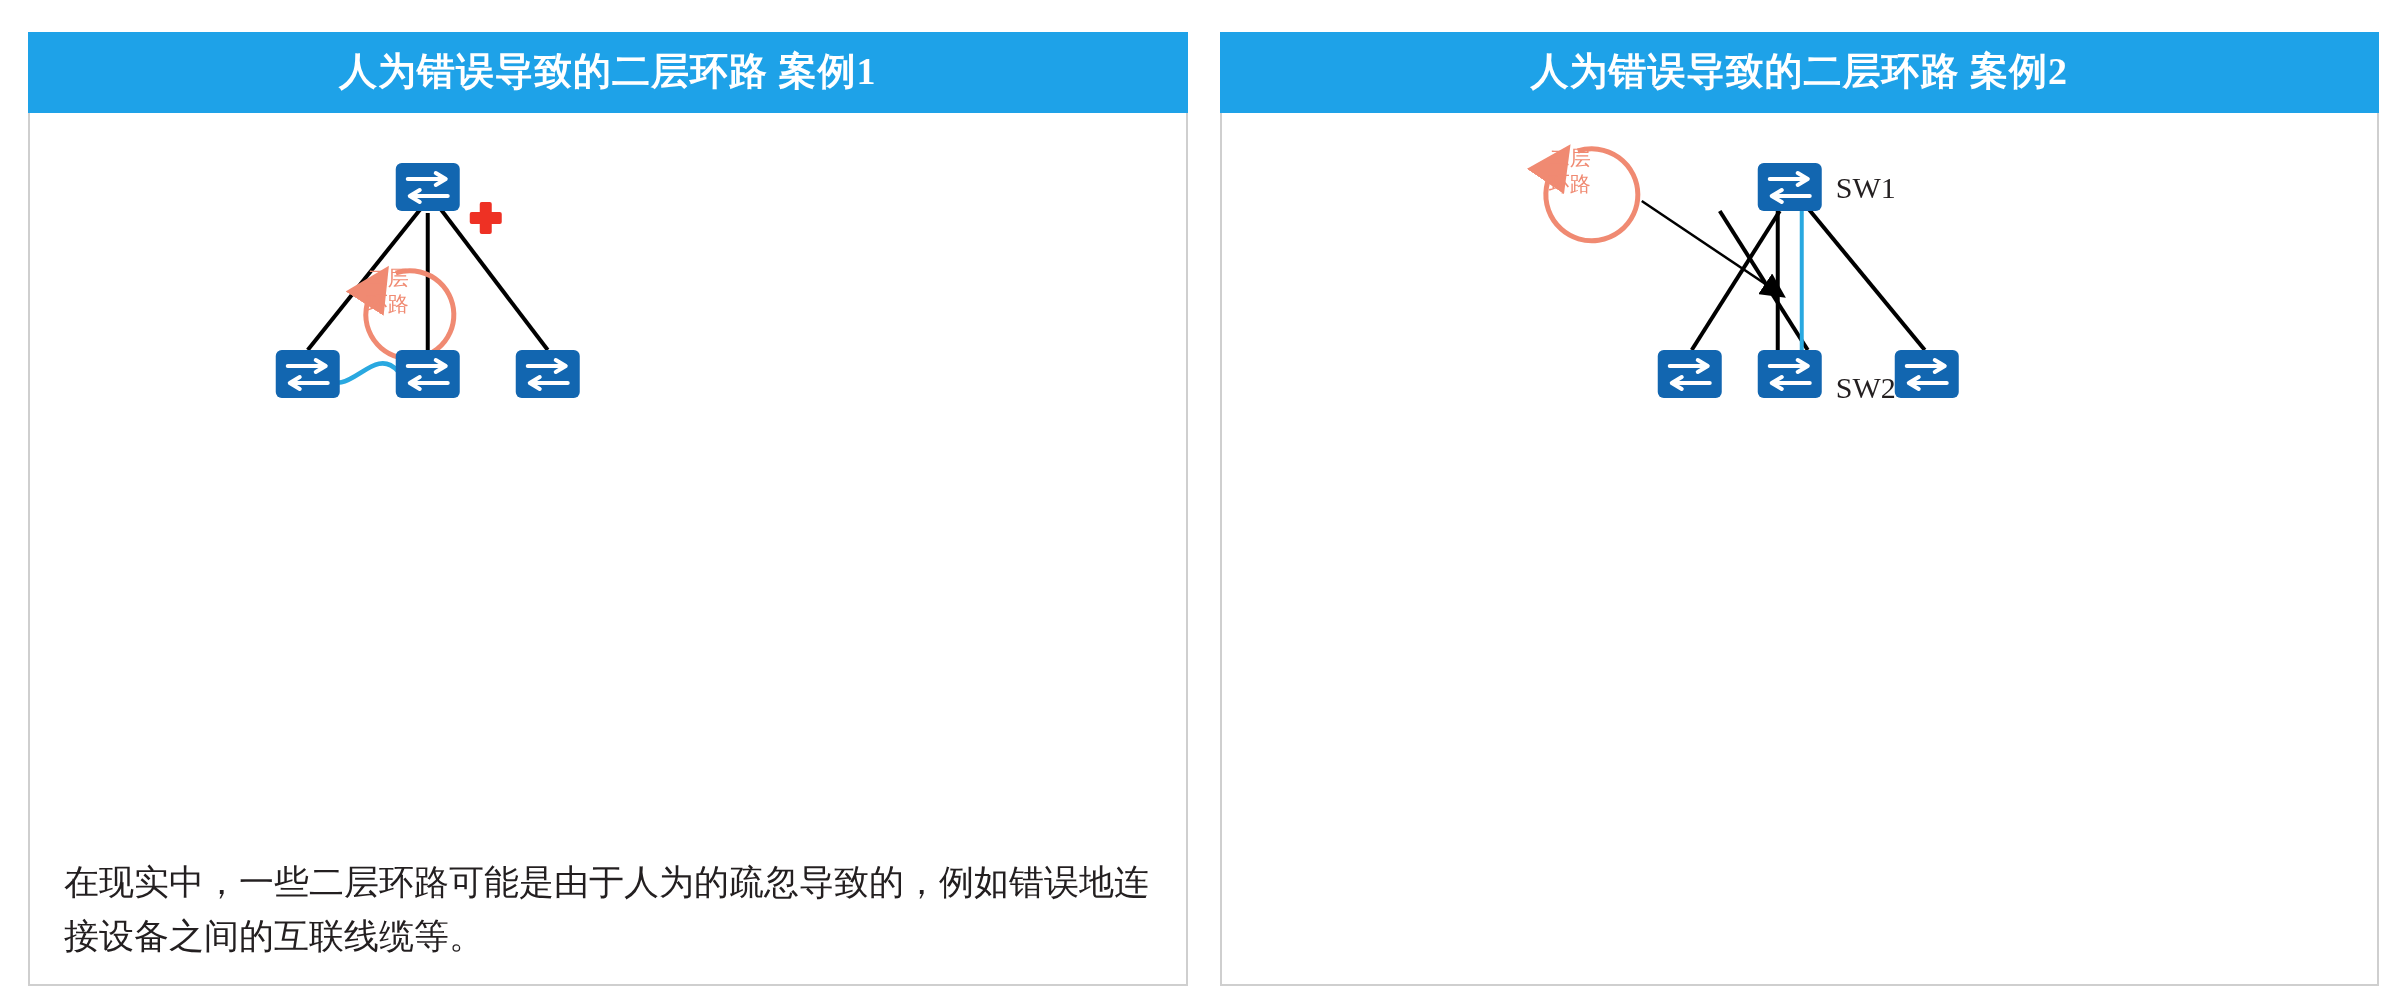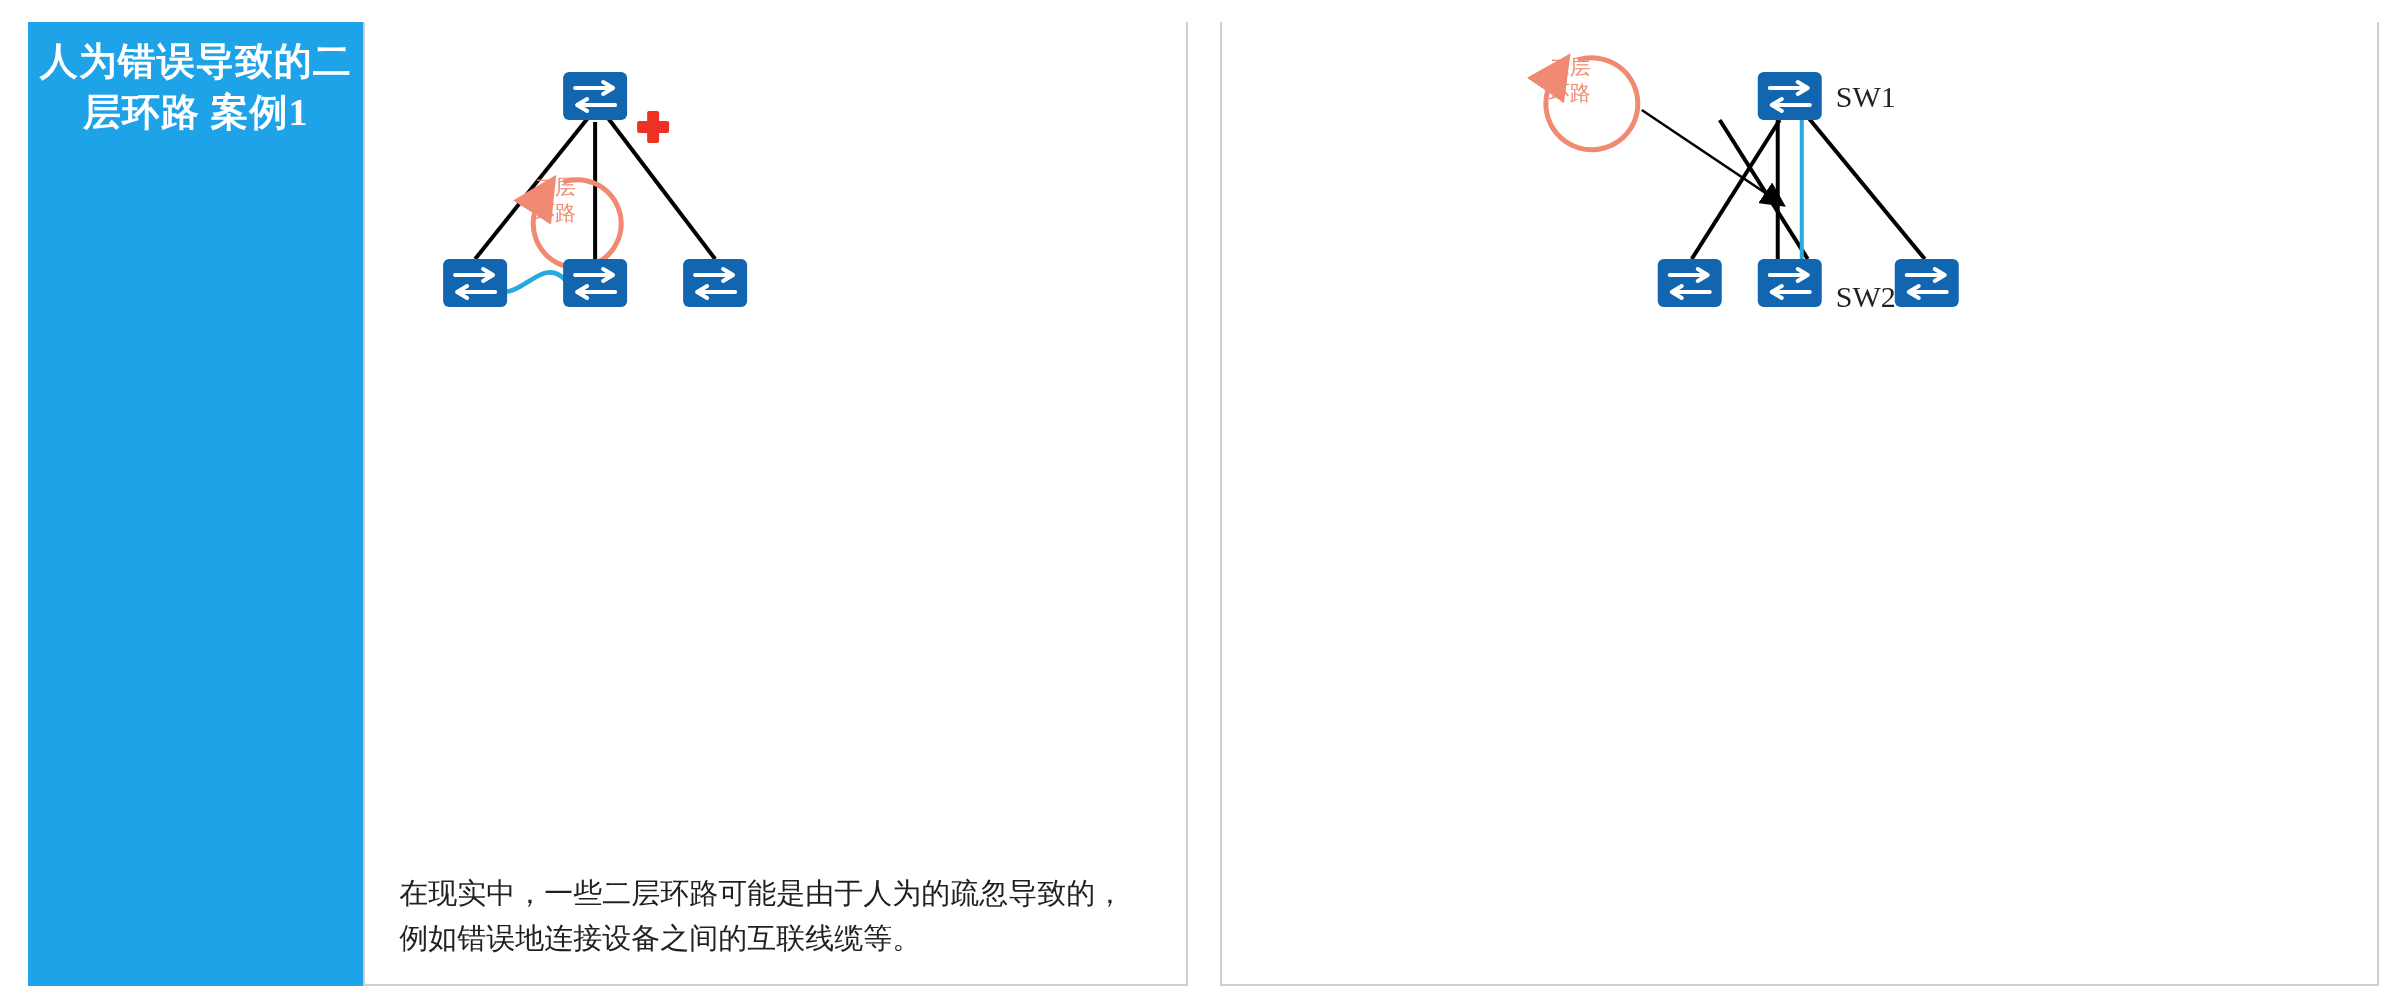--- a/index.html
+++ b/index.html
@@ -17,21 +17,23 @@
     display: flex;
     width: 2407px;
     height: 986px;
     box-sizing: border-box;
     padding: 22px 28px 0 28px;
     gap: 32px;
   }
   .panel {
     flex: 1 1 0;
     display: flex;
+    flex-direction: column;
     min-width: 0;
+    margin-top: 10px;
   }
   .panel-header {
     background: #1ea2e8;
     color: #ffffff;
     font-size: 38px;
     font-weight: bold;
     text-align: center;
     padding: 14px 0 16px 0;
     letter-spacing: 1px;
     font-family: "Liberation Serif", serif;
@@ -50,22 +52,22 @@
     position: relative;
     height: 620px;
     flex: 0 0 620px;
   }
   .diagram-area svg {
     display: block;
     width: 100%;
     height: 100%;
   }
   .caption {
-    font-family: Liberation Mono, monospace;
-    font-size: 29px;
+    font-family: Liberation Serif, serif;
+    font-size: 35px;
     line-height: 1.55;
     color: #231f20;
     padding: 0 34px 20px 34px;
   }
   .caption p {
     margin: 0;
   }
 </style>
 </head>
 <body>
@@ -129,20 +131,21 @@
         </svg>
       </div>
 
       <div class="caption">
         <p>在现实中，一些二层环路可能是由于人为的疏忽导致的，例如错误地连接设备之间的互联线缆等。</p>
       </div>
     </div>
   </div>
 
   <div class="panel">
+    <div class="panel-header">人为错误导致的二层环路 案例2</div>
     <div class="panel-body">
 
       <div class="diagram-area">
         <svg viewBox="0 0 740 620" preserveAspectRatio="xMidYMin meet">
           <defs>
             <marker id="arrowLoop2" markerWidth="9" markerHeight="9" refX="3" refY="4.5" orient="auto">
               <path d="M0,0 L9,4.5 L0,9 z" fill="#f08a72"></path>
             </marker>
             <marker id="arrowPtr2" markerWidth="10" markerHeight="10" refX="8" refY="5" orient="auto">
               <path d="M0,0 L10,5 L0,10 z" fill="#000000"></path>

